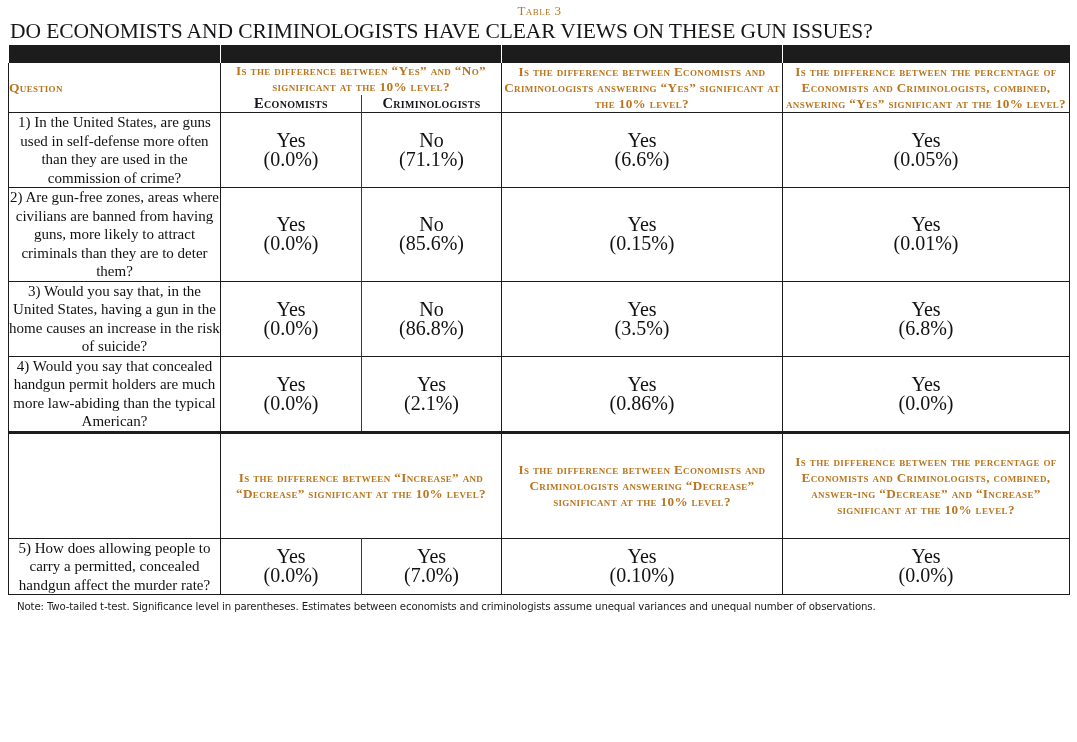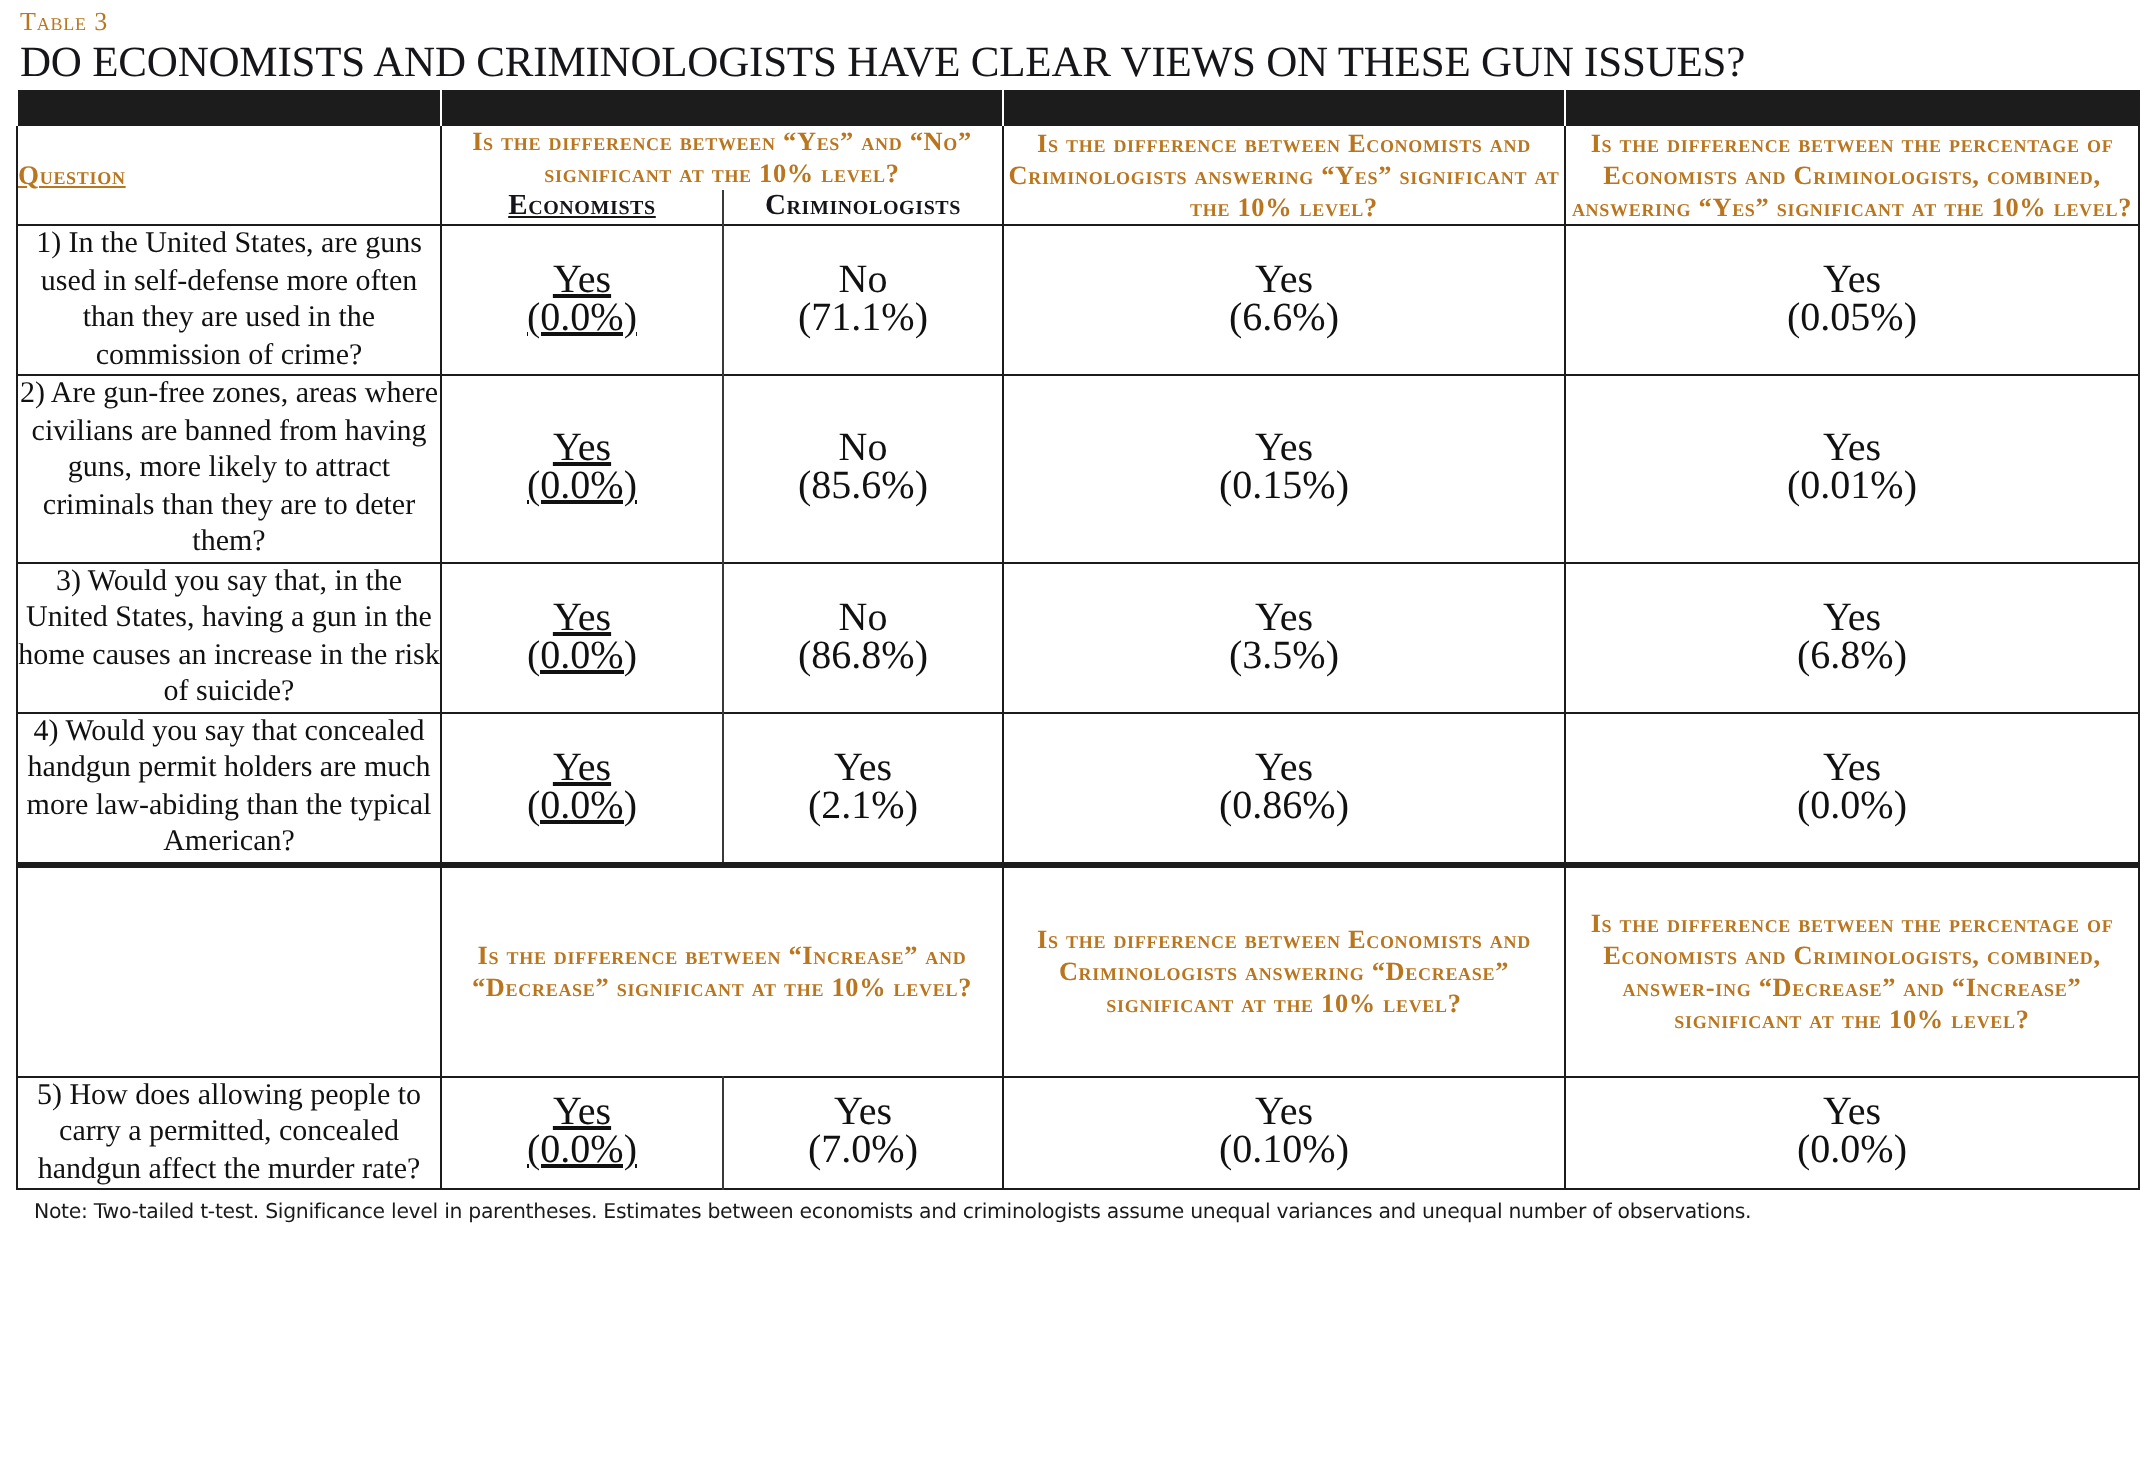--- a/index.html
+++ b/index.html
@@ -24,20 +24,21 @@
 
   
   .table-label {
     color: #B9761F;
     font-family: "Liberation Serif", "DejaVu Serif", serif;
     font-variant: small-caps;
     font-size: 13px;
     letter-spacing: 0.4px;
     margin: 4px 0 1px 2px;
     line-height: 14px;
+    text-align: center;
   }
   .main-title {
     font-size: 21.5px;
     line-height: 25px;
     letter-spacing: -0.1px;
     margin: 0 0 1px 2px;
     font-weight: normal;
     color: #16161a;
     white-space: nowrap;
   }
@@ -78,34 +79,33 @@
     letter-spacing: 0.35px;
     text-align: center;
     padding: 6px 8px 4px 8px;
     vertical-align: top;
   }
   .hdr-question {
     text-align: left;
     padding-left: 9px;
     padding-top: 7px;
     font-size: 13.5px;
-    text-decoration: underline;
   }
   .subhdr {
     text-align: center;
     font-variant: small-caps;
     font-weight: bold;
     color: #14141a;
     font-size: 14.5px;
     letter-spacing: 0.3px;
     padding: 3px 4px 7px 4px;
     vertical-align: bottom;
   }
   .vr  { border-right: 1.3px solid #1c1c1c; }
-  .vr-thin { border-right: 1px solid #3a3a3a; text-decoration: underline; }
+  .vr-thin { border-right: 1px solid #3a3a3a; }
 
   
   .rule-thick td {
     border-top: 3.5px solid #1c1c1c;
   }
   .rule-med td {
     border-top: 1.8px solid #1c1c1c;
   }
 
   

